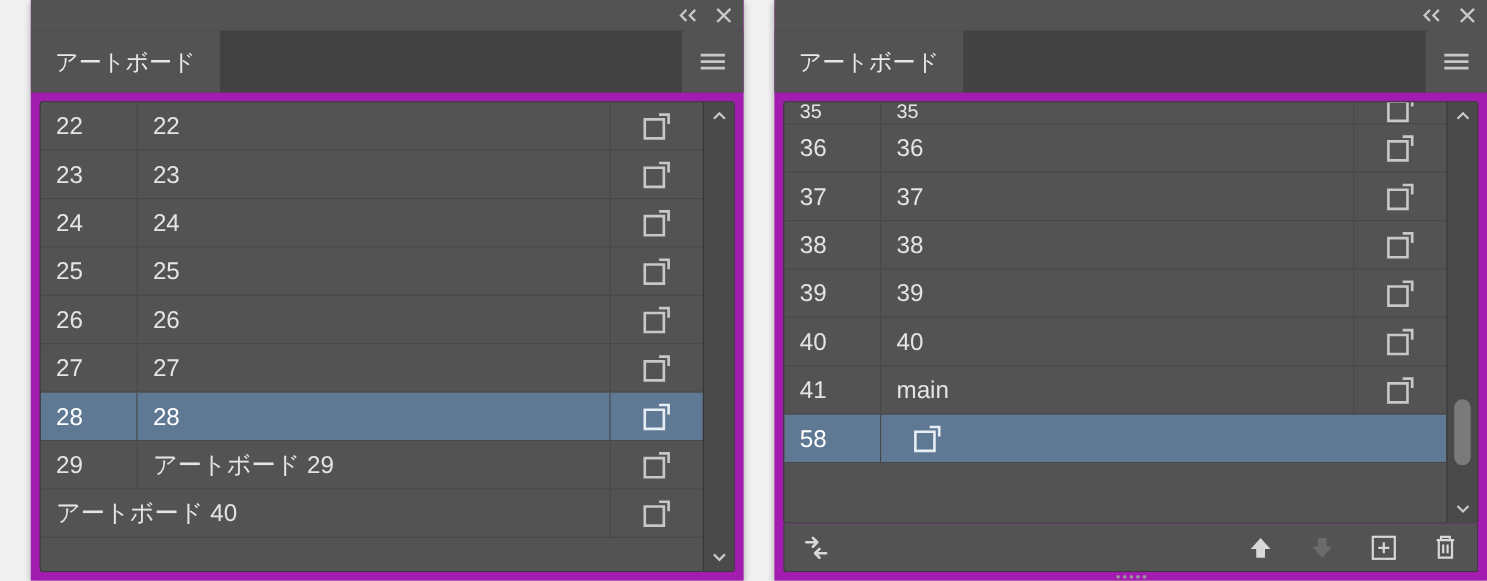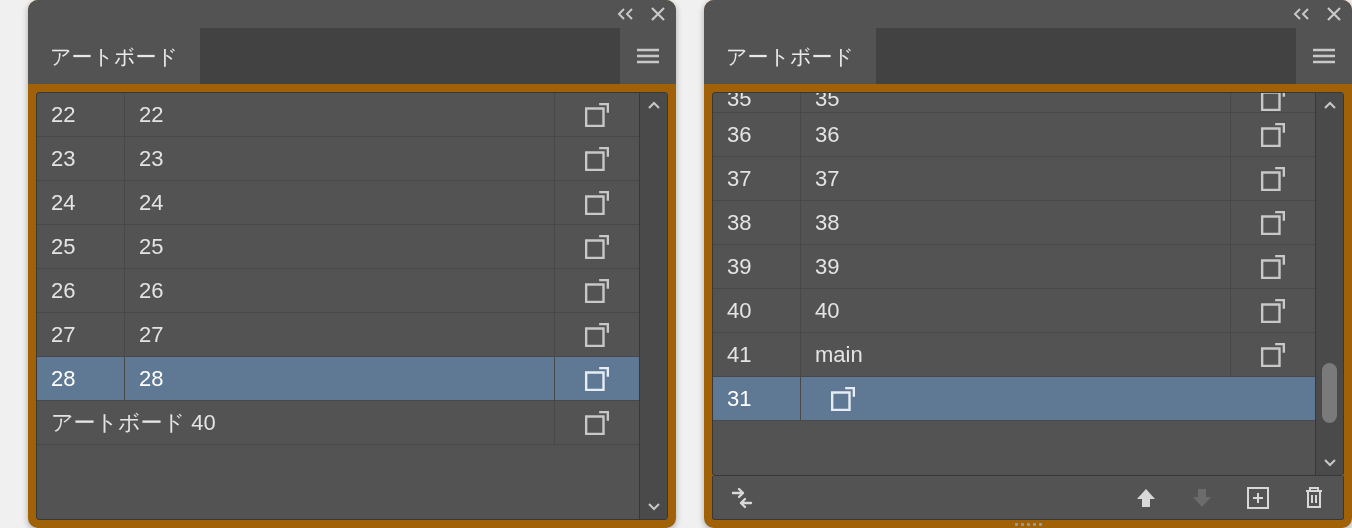--- a/index.html
+++ b/index.html
@@ -6,22 +6,22 @@
   body {
     background: #f0f0f0;
     font-family: -apple-system, "Segoe UI", "Hiragino Sans", "Meiryo", sans-serif;
     display: flex;
     gap: 28px;
     padding: 0;
   }
   .panel {
     width: 648px;
     height: 528px;
-    background: #a16207;
-    border-radius: 10px;
+    background: #a21caf;
+    border-radius: 0;
     overflow: hidden;
     position: relative;
     box-shadow: 0 2px 6px rgba(0,0,0,0.3);
     text-align: right;
   }
   .titlebar {
     height: 28px;
     background: #535353;
     display: flex;
     justify-content: flex-end;
@@ -80,21 +80,21 @@
   }
   .row {
     height: 44px;
     display: flex;
     align-items: center;
     border-bottom: 1px solid #484848;
     color: #e4e4e4;
     font-size: 22px;
   }
   .row.peek { height: 20px; overflow: hidden; border-bottom: 1px solid #484848;}
-  .row.peek .cell { align-items:flex-end; padding-bottom:0; font-size:22px;}
+  .row.peek .cell { align-items:flex-end; padding-bottom:0; font-size:18px;}
   .row.selected {
     background: #5f7894;
     color: #ffffff;
   }
   .cell {
     display: flex;
     align-items: center;
     height: 100%;
     padding: 0 14px;
   }
@@ -275,20 +275,32 @@
           <div class="cell icon">
             <span class="artboard-icon">
               <svg width="28" height="26" viewBox="0 0 24 24">
                 <path d="M2 6 H18 V22 H2 Z" fill="none" stroke="#c8c8c8" stroke-width="2.2"></path>
                 <polyline points="14,2 22,2 22,10" fill="none" stroke="#c8c8c8" stroke-width="2.2"></polyline>
               </svg>
             </span>
           </div>
         </div>
         <div class="row">
+          <div class="cell num">29</div>
+          <div class="cell name">アートボード 29</div>
+          <div class="cell icon">
+            <span class="artboard-icon">
+              <svg width="28" height="26" viewBox="0 0 24 24">
+                <path d="M2 6 H18 V22 H2 Z" fill="none" stroke="#c8c8c8" stroke-width="2.2"></path>
+                <polyline points="14,2 22,2 22,10" fill="none" stroke="#c8c8c8" stroke-width="2.2"></polyline>
+              </svg>
+            </span>
+          </div>
+        </div>
+        <div class="row">
           <div class="cell name">アートボード 40</div>
           <div class="cell icon">
             <span class="artboard-icon">
               <svg width="28" height="26" viewBox="0 0 24 24">
                 <path d="M2 6 H18 V22 H2 Z" fill="none" stroke="#c8c8c8" stroke-width="2.2"></path>
                 <polyline points="14,2 22,2 22,10" fill="none" stroke="#c8c8c8" stroke-width="2.2"></polyline>
               </svg>
             </span>
           </div>
         </div>
@@ -411,21 +423,21 @@
           <div class="cell icon">
             <span class="artboard-icon">
               <svg width="28" height="26" viewBox="0 0 24 24">
                 <path d="M2 6 H18 V22 H2 Z" fill="none" stroke="#c8c8c8" stroke-width="2.2"></path>
                 <polyline points="14,2 22,2 22,10" fill="none" stroke="#c8c8c8" stroke-width="2.2"></polyline>
               </svg>
             </span>
           </div>
         </div>
         <div class="row selected">
-          <div class="cell num">31</div>
+          <div class="cell num">58</div>
           <div class="cell icon">
             <span class="artboard-icon">
               <svg width="28" height="26" viewBox="0 0 24 24">
                 <path d="M2 6 H18 V22 H2 Z" fill="none" stroke="#c8c8c8" stroke-width="2.2"></path>
                 <polyline points="14,2 22,2 22,10" fill="none" stroke="#c8c8c8" stroke-width="2.2"></polyline>
               </svg>
             </span>
           </div>
         </div>
       </div>

